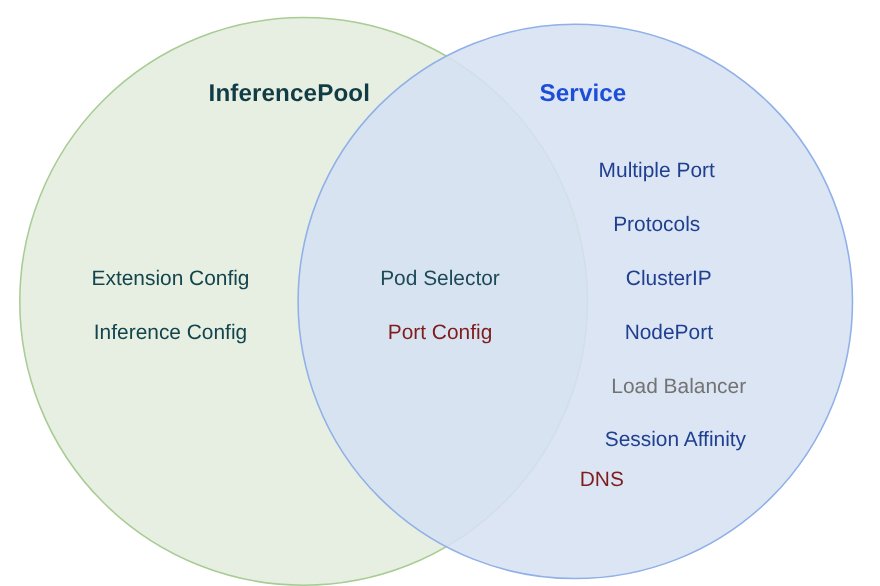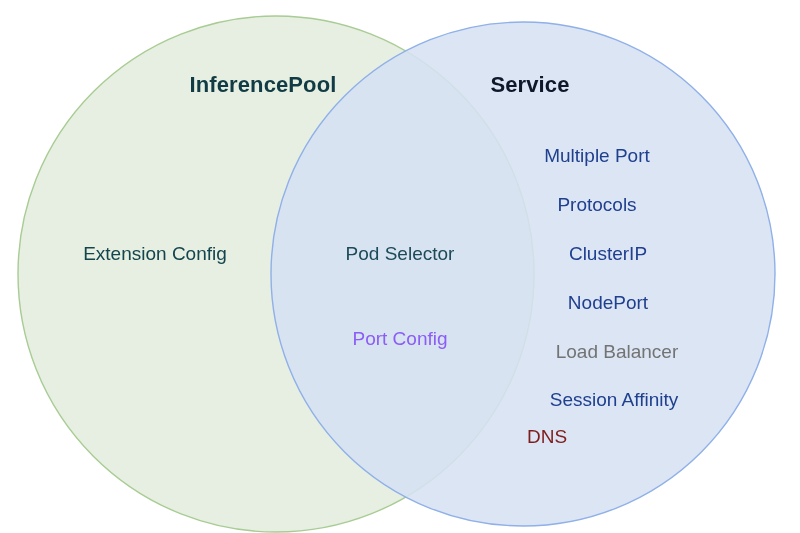--- a/index.html
+++ b/index.html
@@ -67,28 +67,29 @@
 
     <circle cx="276" cy="274" r="258" fill="#e6efe1" fill-opacity="1" stroke="#a8cc93" stroke-width="1.4"></circle>
 
     <circle cx="523" cy="274" r="252" fill="#d6e1f2" fill-opacity="0.88" stroke="#8fb0e8" stroke-width="1.4"></circle>
   </svg>
 
   <div class="overlay">
 
     <div class="label title title-left cx" style="left: 263px; top: 58px; color: rgb(18, 60, 69);">InferencePool</div>
 
-    <div class="label title title-right cx" style="left: 530px; top: 58px; color: #0f172a;">Service</div>
+    <div class="label title title-right cx" style="left: 530px; top: 58px; color: #1d4ed8;">Service</div>
 
     <div class="label item item-left cx" style="left: 155px; top: 229px; color: rgb(20, 69, 78); text-align: center;">Extension Config</div>
 
+    <div class="label item item-left cx" style="left: 155px; top: 278px; color: rgb(20, 69, 78);">Inference Config</div>
 
     <div class="label item item-center cx" style="left: 400px; top: 229px; color: rgb(28, 74, 88);">Pod Selector</div>
 
-    <div class="label item item-center cx" style="left: 400px; top: 278px; color: #8b5cf6; margin-top: 36px;">Port Config</div>
+    <div class="label item item-center cx" style="left: 400px; top: 278px; color: #7f1d1d;">Port Config</div>
 
     <div class="label item item-right cx" style="left: 597px; top: 131px; color: rgb(31, 63, 143);">Multiple Port</div>
 
     <div class="label item item-right cx" style="left: 597px; top: 180px; color: rgb(31, 63, 143);">Protocols</div>
 
     <div class="label item item-right cx" style="left: 608px; top: 229px; color: rgb(31, 63, 143);">ClusterIP</div>
 
     <div class="label item item-right cx" style="left: 608px; top: 278px; color: rgb(31, 63, 143);">NodePort</div>
 
     <div class="label item item-right cx" style="left: 617px; top: 327px; color: #737373; text-align: right;">Load Balancer</div>

